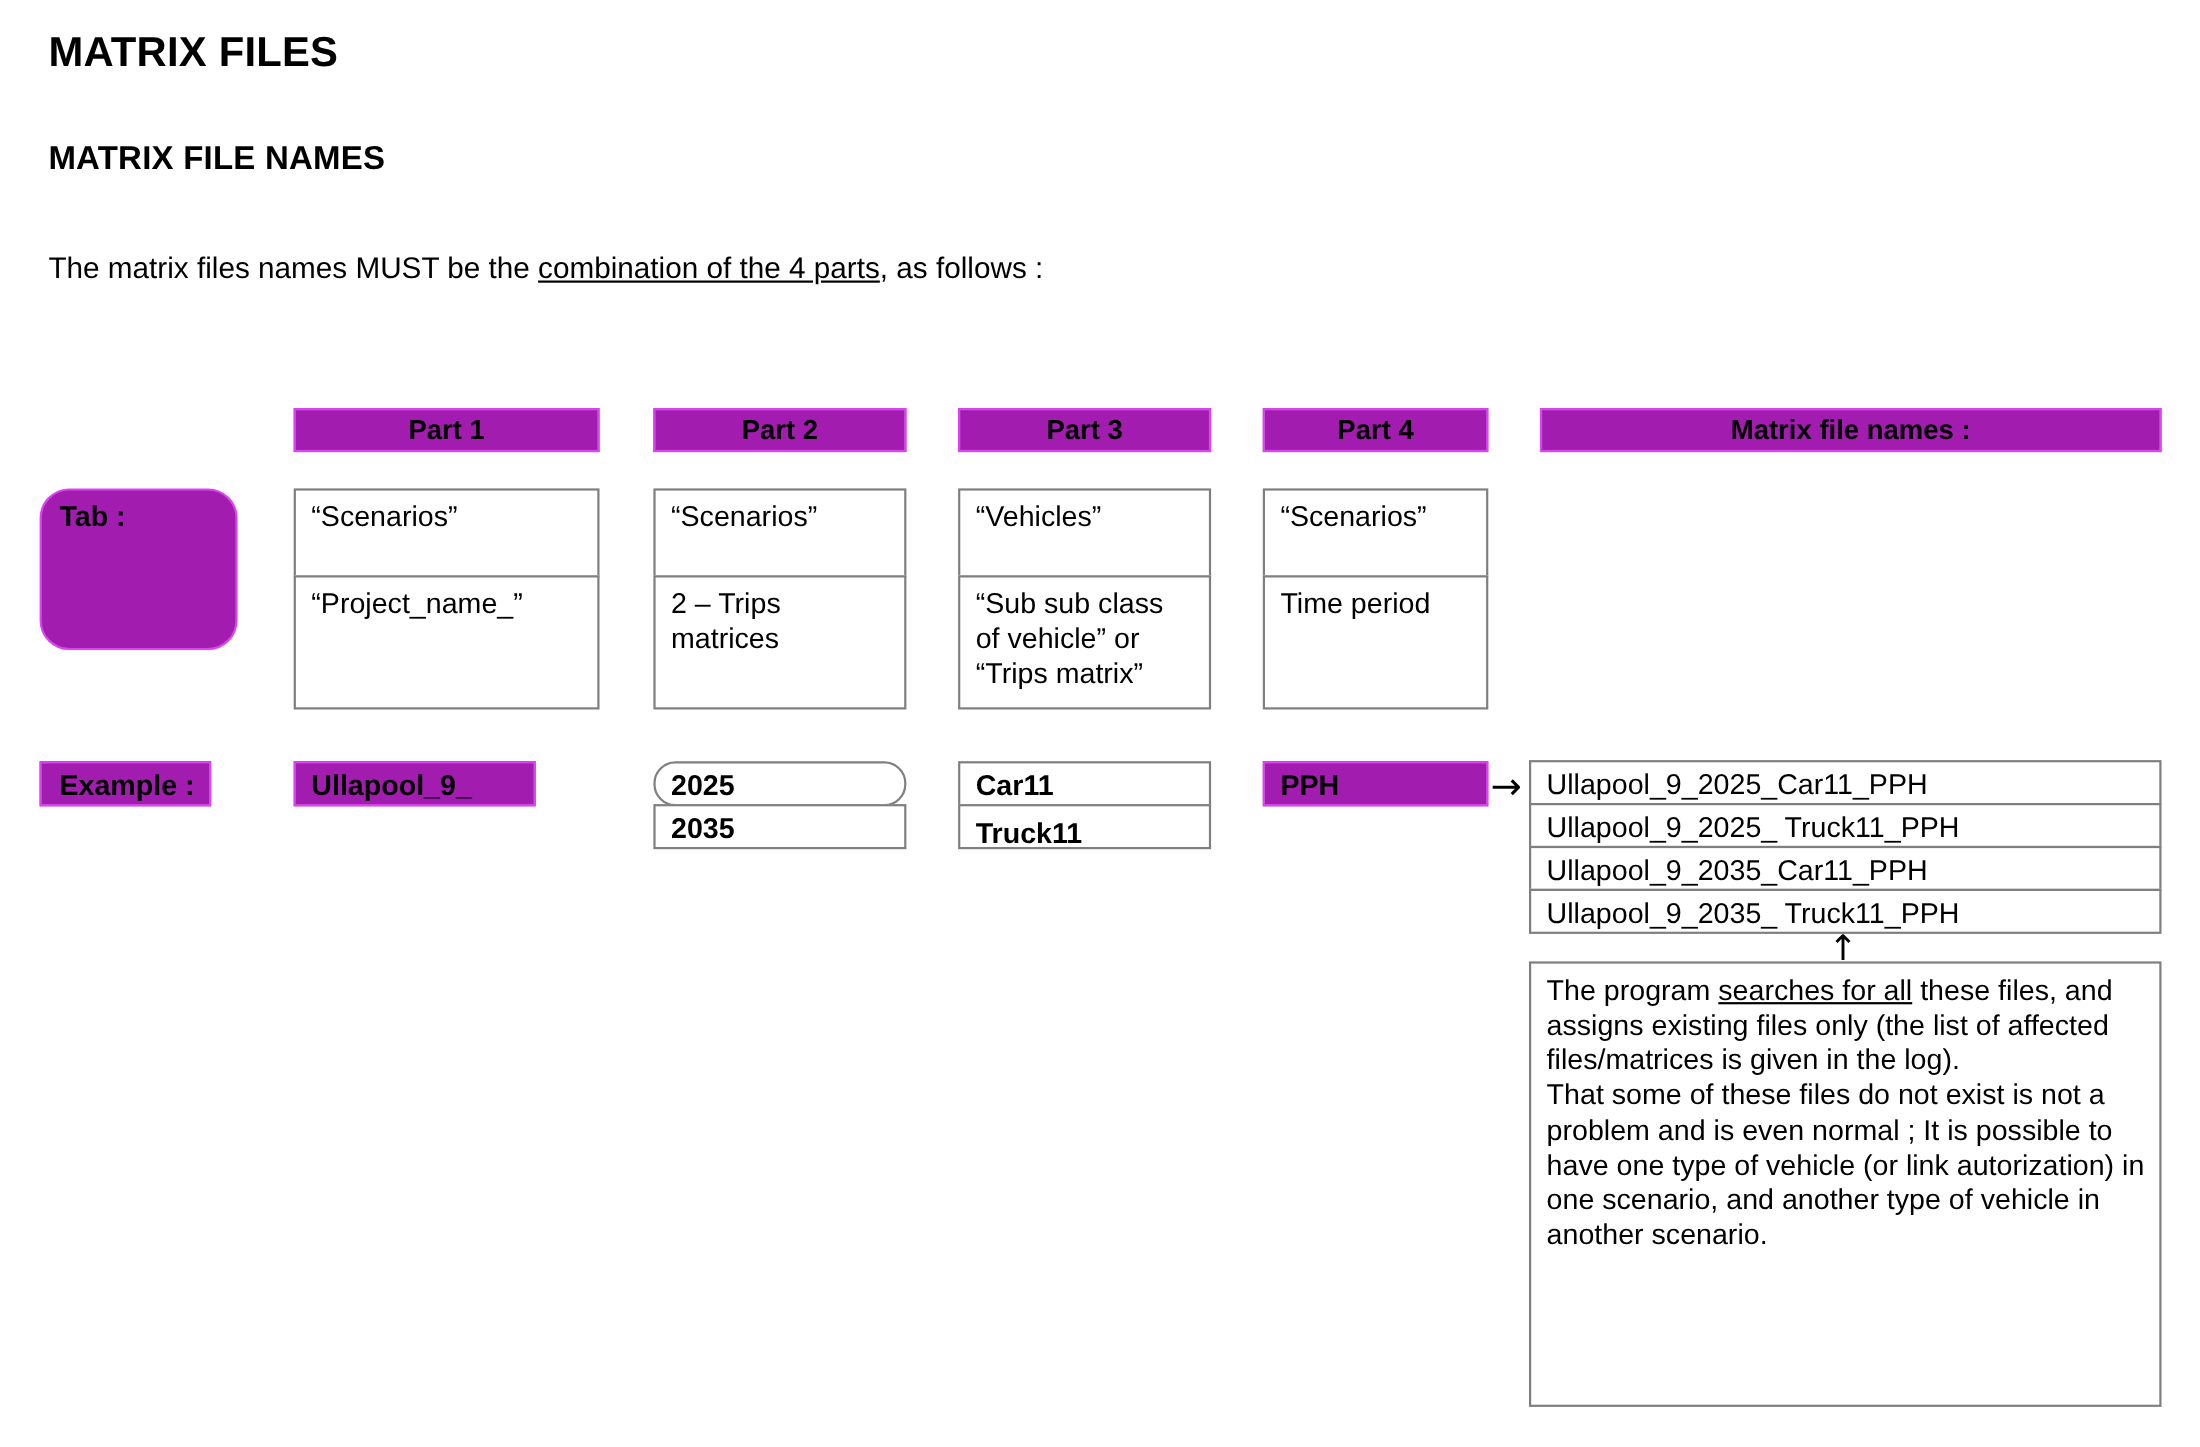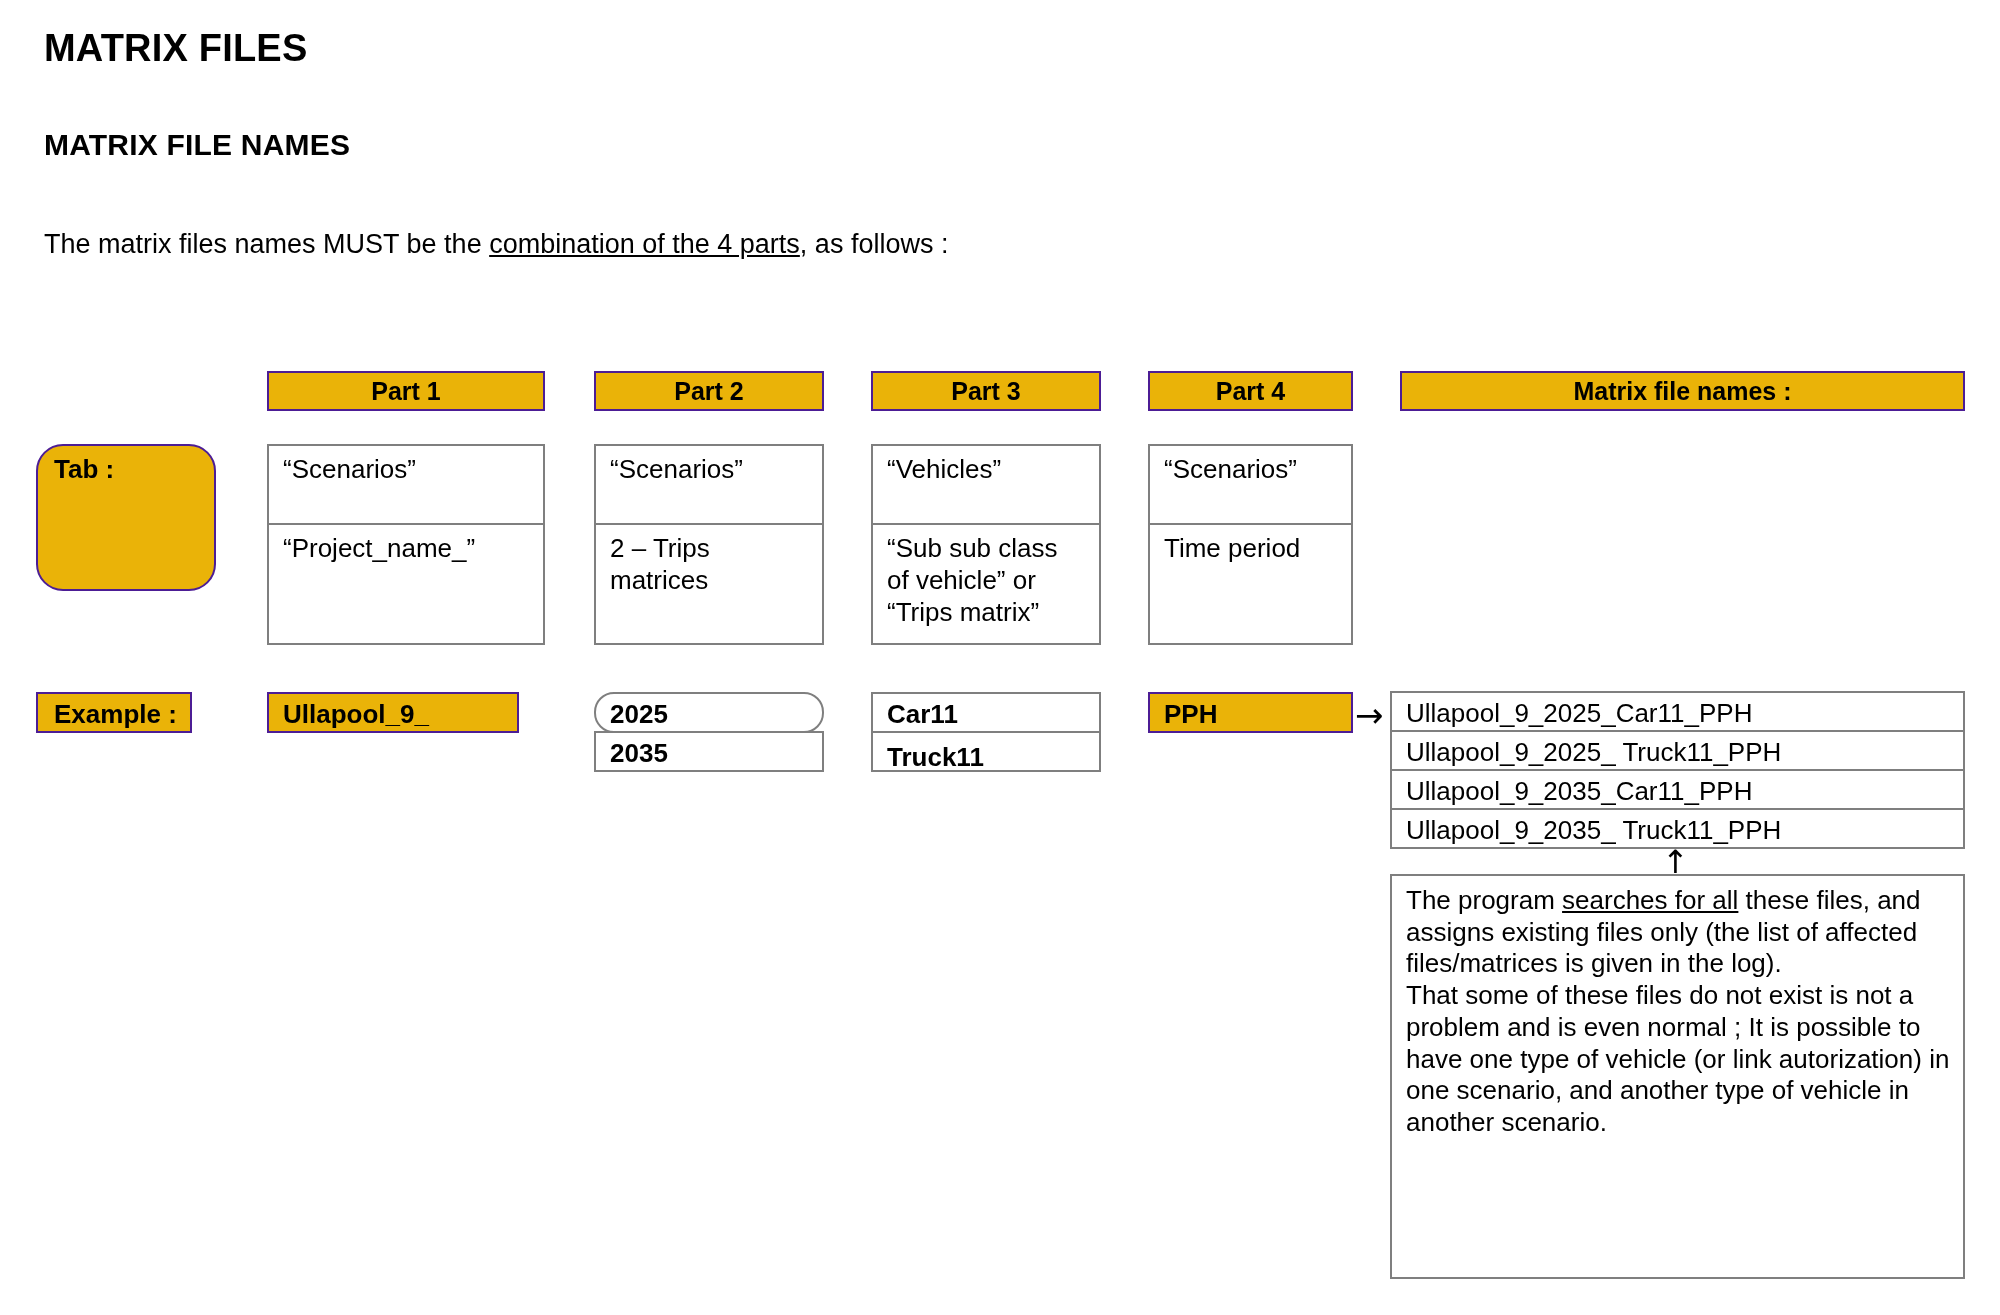--- a/index.html
+++ b/index.html
@@ -43,22 +43,22 @@
     top: 228px;
     font-size: 27px;
     line-height: 1.2;
     white-space: nowrap;
   }
   #intro-paragraph .u { text-decoration: underline; }
 
   
   .box {
     position: absolute;
-    border: 2px solid #4c1d95;
-    background: #eab308;
+    border: 2px solid #d946ef;
+    background: #a21caf;
     box-sizing: border-box;
   }
   .hdr-box {
     display: flex;
     align-items: center;
     justify-content: center;
     font-size: 25px;
     font-weight: bold;
   }
   .label-box {
@@ -199,21 +199,21 @@
     </div>
     <div class="sub" style="height:122px;">
       <span>Time period</span>
     </div>
   </div>
 
   <div class="box" style="left:36px; top:692px; width:156px; height:41px; padding:3px 0 0 16px; font-size:26px; font-weight:bold; line-height:34px;">
     <span>Example :</span>
   </div>
 
-  <div class="box" style="left:267px; top:692px; width:252px; height:41px; padding:3px 0 0 14px; font-size:26px; font-weight:bold; line-height:34px;">
+  <div class="box" style="left:267px; top:692px; width:220px; height:41px; padding:3px 0 0 14px; font-size:26px; font-weight:bold; line-height:34px;">
     <span>Ullapool_9_</span>
   </div>
 
   <div class="split bold" style="left:594px; top:692px; width:230px;">
     <div class="sub" style="height:41px; padding-top:3px; line-height:34px;border-radius:20px;">
       <span>2025</span>
     </div>
     <div class="sub" style="height:41px; padding-top:3px; line-height:34px;">
       <span>2035</span>
     </div>

